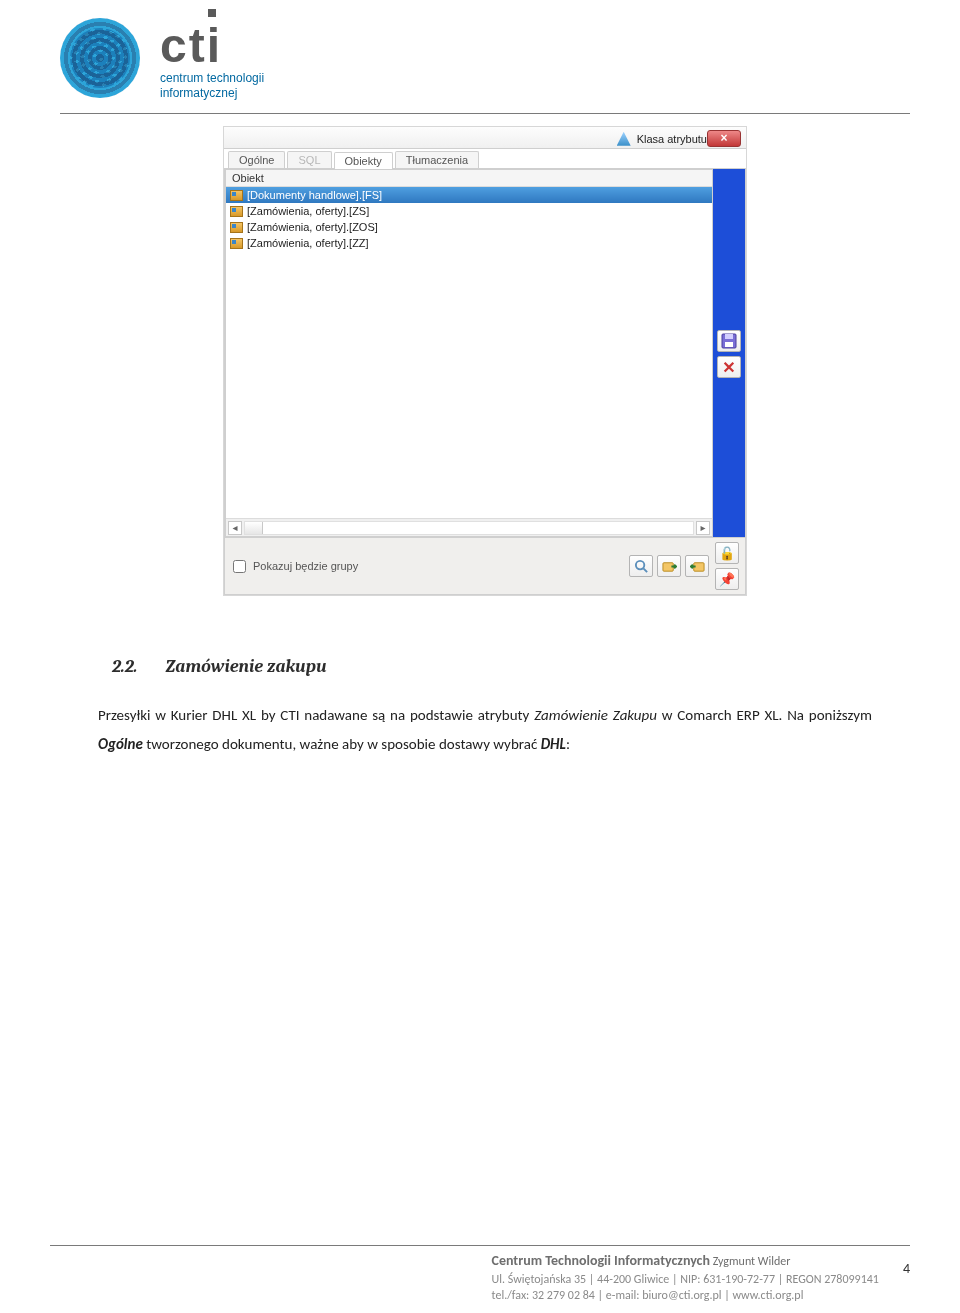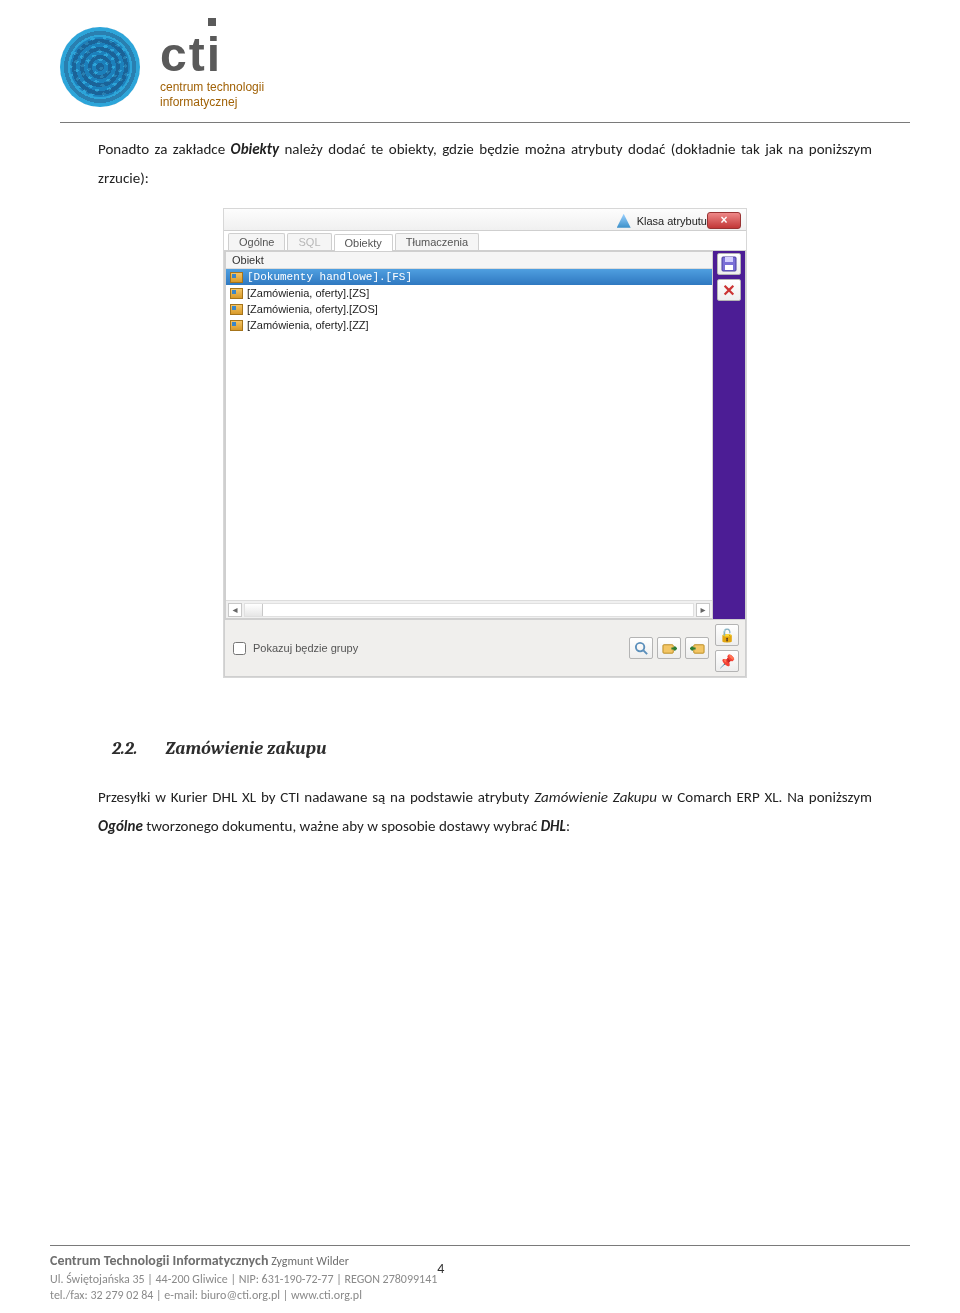--- a/index.html
+++ b/index.html
@@ -6,21 +6,21 @@
   body {
     margin: 0;
     width: 960px;
     height: 1313px;
     font-family: "Segoe UI", Tahoma, Arial, sans-serif;
     color: #222;
     background: #fff;
     position: relative;
   }
   .page {
-    padding: 27px 50px 0 60px;
+    padding: 18px 50px 0 60px;
   }
   
   .header {
     display: flex;
     align-items: flex-start;
     gap: 20px;
     padding-bottom: 8px;
   }
   .logo-sphere {
     width: 80px; height: 80px;
@@ -51,21 +51,21 @@
     font-family: Arial, sans-serif;
   }
   .cti-letters .dot { position: relative; }
   .cti-letters .dot::after{
     content:"";
     position:absolute; top:-10px; right:6px;
     width:8px; height:8px; background:#5a5a5a;
   }
   .logo-sub {
     font-size: 12px;
-    color: #a16207;
+    color: #0369a1;
     line-height: 1.25;
     margin-top: 4px;
   }
   .hr {
     border: none;
     border-top: 1px solid #7a7a7a;
     margin: 4px 0 12px 0;
   }
   
   .body-text {
@@ -114,23 +114,23 @@
     padding: 2px 10px 2px 10px;
     border:1px solid #cfcfcf; border-bottom:none;
     background:#f5f5f5;
     color:#555;
     font-size:11px;
     border-radius:2px 2px 0 0;
   }
   .tab.active { background:#fff; position:relative; top:1px;}
   .tab.disabled { color:#b7b7b7; }
   .content-row {
-    display:flex; align-items:flex-start;
+    display:flex; align-items:center;
     border:1px solid #cfcfcf; border-top:none;
-    background:#4c1d95;
+    background:#1d4ed8;
   }
   .list-pane {
     flex:1; background:#fff;
     border:1px solid #cfcfcf;
     margin:0;
     min-height: 368px;
     display:flex; flex-direction:column;
     margin-right:4px;
   }
   .side-btns {
@@ -153,21 +153,20 @@
   }
   .list-body{ flex:1; overflow:hidden; }
   .li-row{
     display:flex; align-items:center; gap:4px;
     padding:0 4px; height:16px; font-size:11px;
     white-space:nowrap;
   }
   .li-row.sel{
     background:linear-gradient(#4f9fe0,#2f78c0);
     color:#fff;
-    font-family:Liberation Mono, monospace;
   }
   .obj-icon{
     width:13px; height:11px;
     background:linear-gradient(#f4c465,#d89a2a);
     border:1px solid #a6741a;
     position:relative; flex-shrink:0;
   }
   .obj-icon::before{
     content:""; position:absolute;
     left:1px; top:1px; width:4px; height:4px;
@@ -231,21 +230,21 @@
 
   
   .page-footer {
     position:absolute;
     left:50px; right:50px; bottom:10px;
   }
   .page-footer .hr-f{
     border:none; border-top:1px solid #7a7a7a;
     margin:0 0 6px 0;
   }
-  .footer-flex{ display:flex; justify-content:flex-start; align-items:flex-start;}
+  .footer-flex{ display:flex; justify-content:flex-end; align-items:flex-start;gap:24px;}
   .footer-lines{
     font-size:12px; color:#8a8a8a; line-height:1.35;
     font-family: Calibri, Arial, sans-serif;
   }
   .footer-lines .fl1{ color:#6f6f6f;}
   .footer-lines .company{ font-weight:700; color:#6f6f6f; font-size:14px;}
   .page-num{ font-size:14px; color:#333; margin-top:8px; font-family: Calibri, Arial, sans-serif;}
 </style>
 </head>
 <body>
@@ -257,23 +256,20 @@
     <div class="logo-text-block">
       <div class="cti-letters">ct<span class="dot">i</span></div>
       <div class="logo-sub">
         <span>centrum technologii</span><br>
         <span>informatycznej</span>
       </div>
     </div>
   </div>
   <hr class="hr">
 
-  <p class="body-text">
-    <span>Ponadto za zakładce </span><span class="bi">Obiekty</span><span> należy dodać te obiekty, gdzie będzie można atrybuty dodać (dokładnie tak jak na poniższym zrzucie):</span>
-  </p>
 
   <div class="shot-wrap">
     <div class="shot-title">
       <div class="shot-title-left">
         <div class="title-icon"></div>
         <span>Klasa atrybutu</span>
       </div>
       <div class="close-btn">×</div>
     </div>
 

